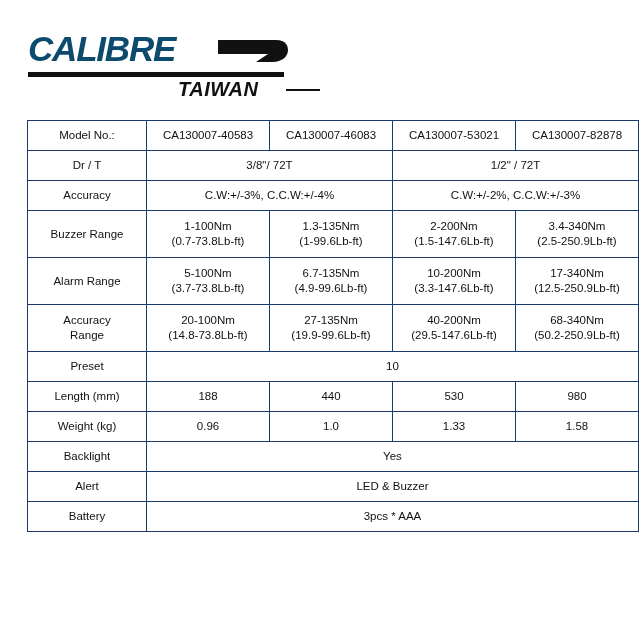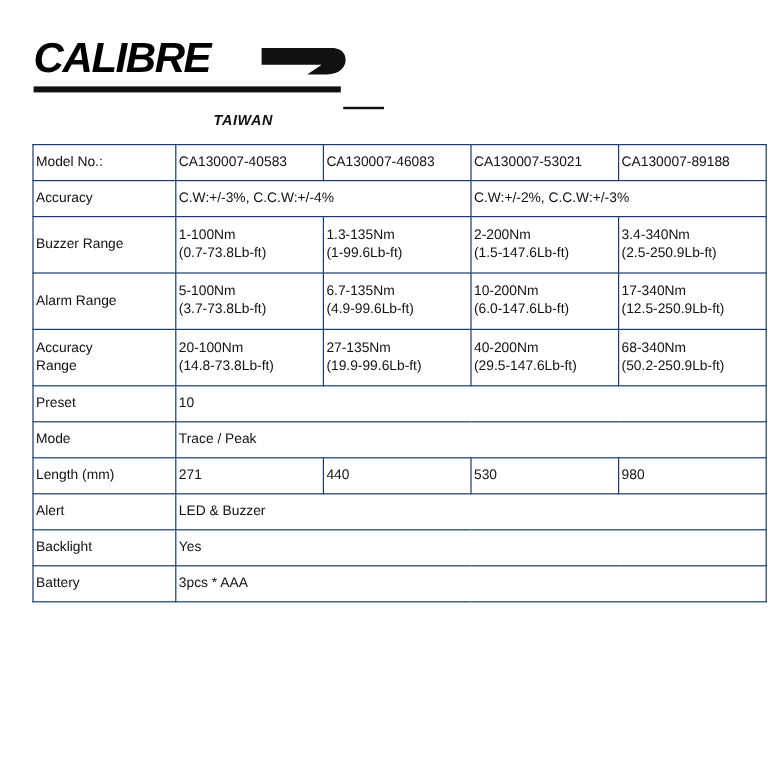--- a/index.html
+++ b/index.html
@@ -31,21 +31,21 @@
   }
   .logo-word {
     position: absolute;
     left: 0;
     top: 0;
     font-family: "Liberation Sans", sans-serif;
     font-weight: bold;
     font-style: italic;
     font-size: 35px;
     letter-spacing: -1.2px;
-    color: #000000;
+    color: #0c4a6e;
     line-height: 38px;
     white-space: nowrap;
   }
   .logo-swoosh {
     position: absolute;
     left: 188px;
     top: 6px;
     width: 74px;
     height: 30px;
   }
@@ -53,24 +53,24 @@
     position: absolute;
     left: 0px;
     top: 42px;
     width: 256px;
     height: 5px;
     background: #111111;
   }
   .logo-sub {
     position: absolute;
     left: 146px;
-    top: 63px;
+    top: 48px;
     font-weight: bold;
     font-style: italic;
-    font-size: 12px;
+    font-size: 20px;
     letter-spacing: 0.5px;
     color: #111111;
     background: #ffffff;
     padding: 0 4px;
   }
   .logo-sub-line {
     position: absolute;
     left: 258px;
     top: 59px;
     width: 34px;
@@ -85,20 +85,21 @@
     top: 120px;
     width: 586px;
   }
   table.spec {
     border-collapse: collapse;
     width: 586px;
     table-layout: fixed;
   }
   table.spec td {
     border: 1px solid #1b3a6b;
+    text-align: center;
     vertical-align: middle;
     font-size: 11.5px;
     line-height: 15px;
     padding: 3px 2px;
     color: #111111;
     font-family: "Liberation Sans", sans-serif;
   }
   td.label {
     width: 114px;
   }
@@ -142,21 +143,32 @@
             <td class="c1">
               <span class="sub">CA130007-40583</span>
             </td>
             <td class="c2">
               <span class="sub">CA130007-46083</span>
             </td>
             <td class="c3">
               <span class="sub">CA130007-53021</span>
             </td>
             <td class="c4">
-              <span class="sub">CA130007-89188</span>
+              <span class="sub">CA130007-82878</span>
+            </td>
+          </tr>
+          <tr class="single">
+            <td class="label">
+              <span class="sub">Dr / T</span>
+            </td>
+            <td class="c1" colspan="2">
+              <span class="sub">3/8"/ 72T</span>
+            </td>
+            <td class="c3" colspan="2">
+              <span class="sub">1/2" / 72T</span>
             </td>
           </tr>
           <tr class="single">
             <td class="label">
               <span class="sub">Accuracy</span>
             </td>
             <td class="c1" colspan="2">
               <span class="sub">C.W:+/-3%, C.C.W:+/-4%</span>
             </td>
             <td class="c3" colspan="2">
@@ -191,21 +203,21 @@
             <td class="c1">
               <span class="sub">5-100Nm</span>
               <span class="sub">(3.7-73.8Lb-ft)</span>
             </td>
             <td class="c2">
               <span class="sub">6.7-135Nm</span>
               <span class="sub">(4.9-99.6Lb-ft)</span>
             </td>
             <td class="c3">
               <span class="sub">10-200Nm</span>
-              <span class="sub">(6.0-147.6Lb-ft)</span>
+              <span class="sub">(3.3-147.6Lb-ft)</span>
             </td>
             <td class="c4">
               <span class="sub">17-340Nm</span>
               <span class="sub">(12.5-250.9Lb-ft)</span>
             </td>
           </tr>
           <tr class="two-line">
             <td class="label">
               <span class="sub">Accuracy</span>
               <span class="sub">Range</span>
@@ -230,57 +242,66 @@
           <tr class="single">
             <td class="label">
               <span class="sub">Preset</span>
             </td>
             <td class="c1" colspan="4">
               <span class="sub">10</span>
             </td>
           </tr>
           <tr class="single">
             <td class="label">
-              <span class="sub">Mode</span>
+              <span class="sub">Length (mm)</span>
+            </td>
+            <td class="c1">
+              <span class="sub">188</span>
+            </td>
+            <td class="c2">
+              <span class="sub">440</span>
+            </td>
+            <td class="c3">
+              <span class="sub">530</span>
+            </td>
+            <td class="c4">
+              <span class="sub">980</span>
+            </td>
+          </tr>
+          <tr class="single">
+            <td class="label">
+              <span class="sub">Weight (kg)</span>
+            </td>
+            <td class="c1">
+              <span class="sub">0.96</span>
+            </td>
+            <td class="c2">
+              <span class="sub">1.0</span>
+            </td>
+            <td class="c3">
+              <span class="sub">1.33</span>
+            </td>
+            <td class="c4">
+              <span class="sub">1.58</span>
+            </td>
+          </tr>
+          <tr class="single">
+            <td class="label">
+              <span class="sub">Backlight</span>
             </td>
             <td class="c1" colspan="4">
-              <span class="sub">Trace / Peak</span>
-            </td>
-          </tr>
-          <tr class="single">
-            <td class="label">
-              <span class="sub">Length (mm)</span>
-            </td>
-            <td class="c1">
-              <span class="sub">271</span>
-            </td>
-            <td class="c2">
-              <span class="sub">440</span>
-            </td>
-            <td class="c3">
-              <span class="sub">530</span>
-            </td>
-            <td class="c4">
-              <span class="sub">980</span>
+              <span class="sub">Yes</span>
             </td>
           </tr>
           <tr class="single">
             <td class="label">
               <span class="sub">Alert</span>
             </td>
             <td class="c1" colspan="4">
               <span class="sub">LED &amp; Buzzer</span>
-            </td>
-          </tr>
-          <tr class="single">
-            <td class="label">
-              <span class="sub">Backlight</span>
-            </td>
-            <td class="c1" colspan="4">
-              <span class="sub">Yes</span>
             </td>
           </tr>
           <tr class="single">
             <td class="label">
               <span class="sub">Battery</span>
             </td>
             <td class="c1" colspan="4">
               <span class="sub">3pcs * AAA</span>
             </td>
           </tr>

